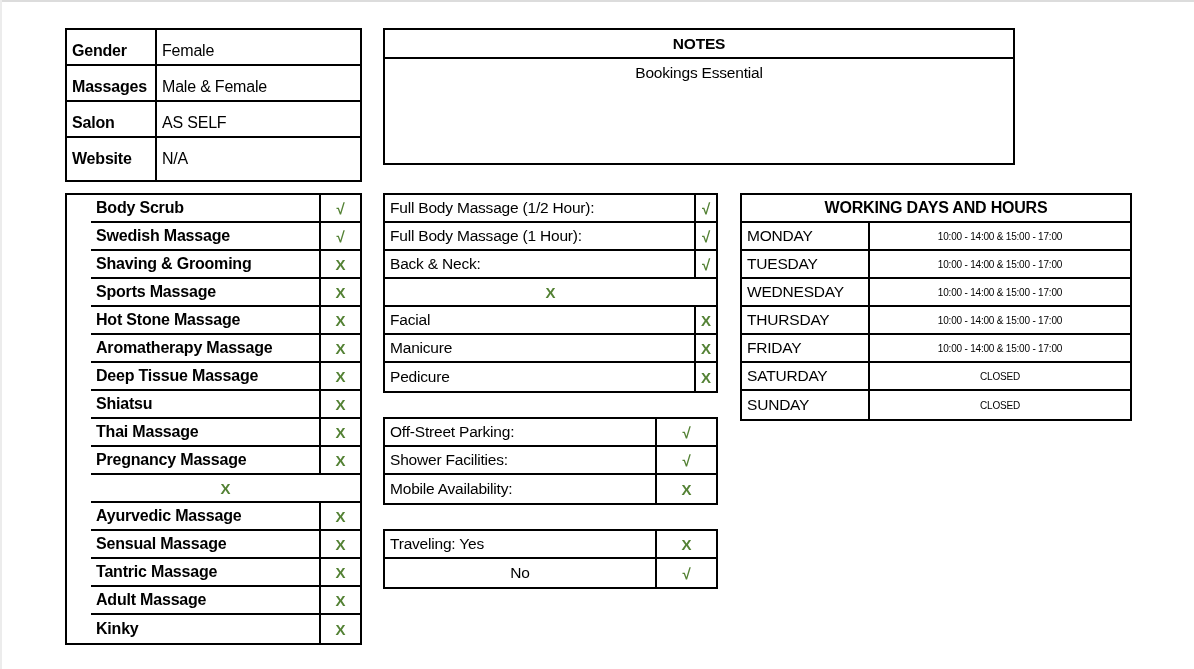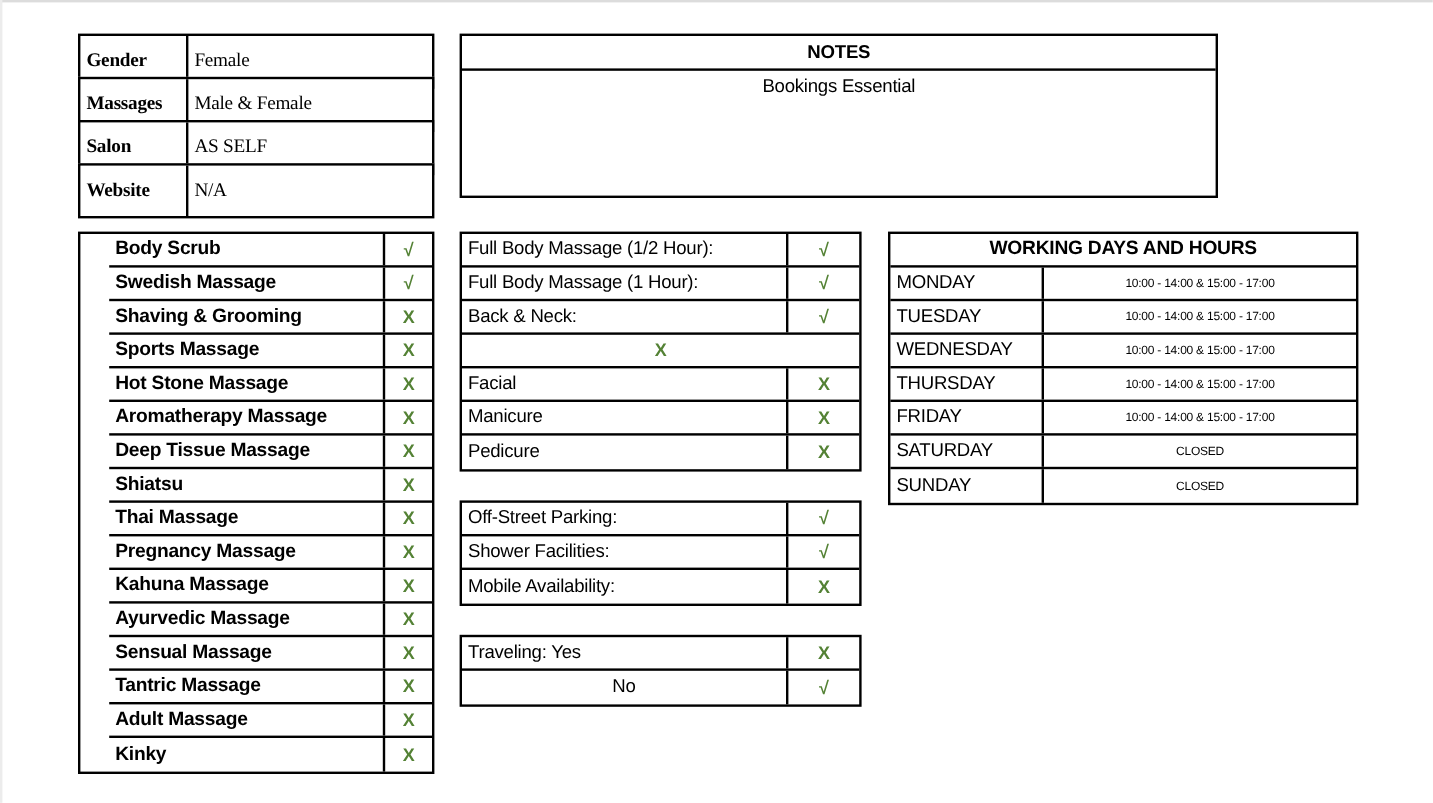--- a/index.html
+++ b/index.html
@@ -29,41 +29,41 @@
   }
   .lbl { border-right:2px solid #000; padding-left:5px; font-size:15.5px; }
   .lbl.bold { font-weight:bold; font-size:16px; }
   .mark {
     flex:1; justify-content:center;
     font-weight:bold; font-size:15px; color:#548235;
   }
   .cell[data-align="center"] { justify-content:center; padding-left:0; }
 
   
-  .info-row { position:absolute; left:65px; width:297px; height:46px;font-family:Liberation Serif, serif; }
+  .info-row { position:absolute; left:65px; width:297px; height:46px; }
   .info-row .trow { flex:1 1 auto; border-bottom:none; }
   .info-lbl { width:90px; }
   .info-val { flex:1; padding-left:5px; font-size:16px; }
 
   
   #notes { left:383px; top:28px; width:632px; height:137px; }
   .notes-title {
     flex:0 0 29px; border-bottom:2px solid #000; box-sizing:border-box;
     display:flex; align-items:center; justify-content:center;
     font-weight:bold; font-size:15.5px;
   }
   .notes-body {
     flex:1; text-align:center; padding-top:5px; font-size:15.5px;
   }
 
   
   #services   { left:65px;  top:193px; width:297px; height:452px;padding-left:24px; }
   #services   .lbl { width:230px; }
   #treatments { left:383px; top:193px; width:335px; height:200px; }
-  #treatments .lbl { width:272px; }
+  #treatments .lbl { width:311px; }
   #facilities { left:383px; top:417px; width:335px; height:88px; }
   #facilities .lbl { width:272px; }
   #traveling  { left:383px; top:529px; width:335px; height:60px; }
   #traveling  .lbl { width:272px; }
 
   
   #hours { left:740px; top:193px; width:392px; height:228px; }
   .hours-title {
     flex:0 0 28px; border-bottom:2px solid #000; box-sizing:border-box;
     display:flex; align-items:center; justify-content:center;
@@ -143,21 +143,20 @@
     </div>
   <div class="trow">
       <div class="cell lbl bold">Thai Massage</div>
       <div class="cell mark">X</div>
     </div>
   <div class="trow">
       <div class="cell lbl bold">Pregnancy Massage</div>
       <div class="cell mark">X</div>
     </div>
   <div class="trow">
-      <div class="cell lbl bold">Kahuna Massage</div>
       <div class="cell mark">X</div>
     </div>
   <div class="trow">
       <div class="cell lbl bold">Ayurvedic Massage</div>
       <div class="cell mark">X</div>
     </div>
   <div class="trow">
       <div class="cell lbl bold">Sensual Massage</div>
       <div class="cell mark">X</div>
     </div>

